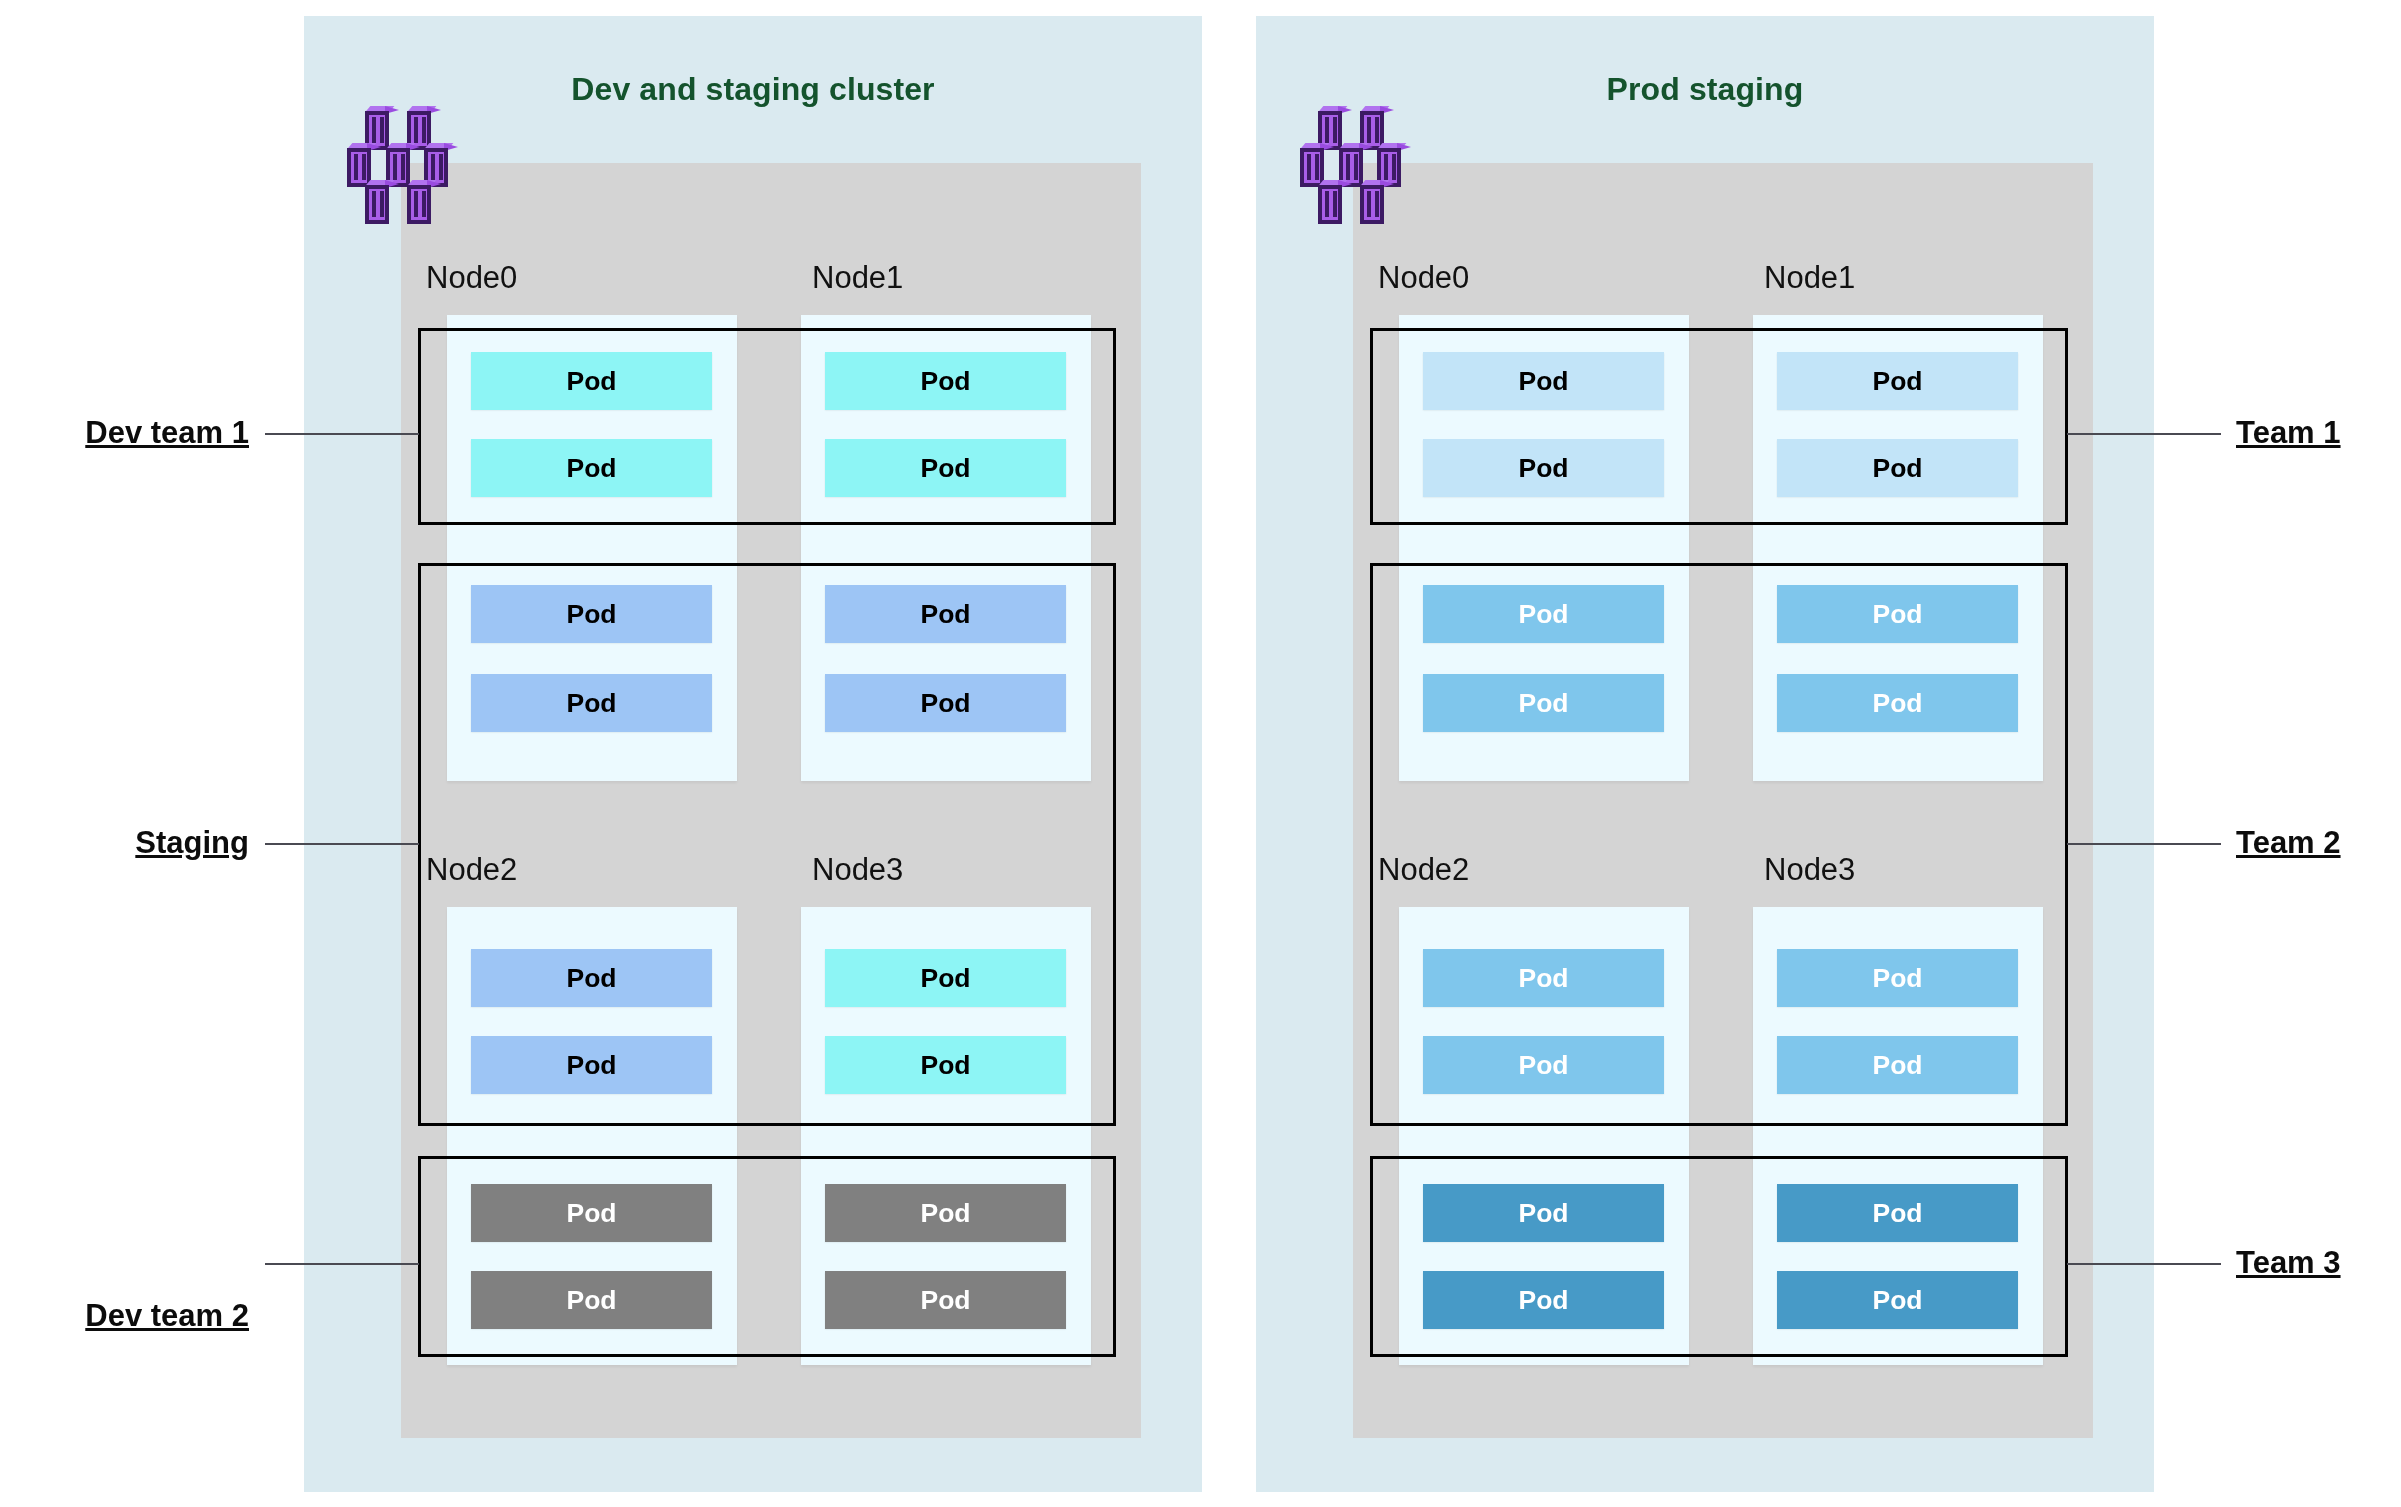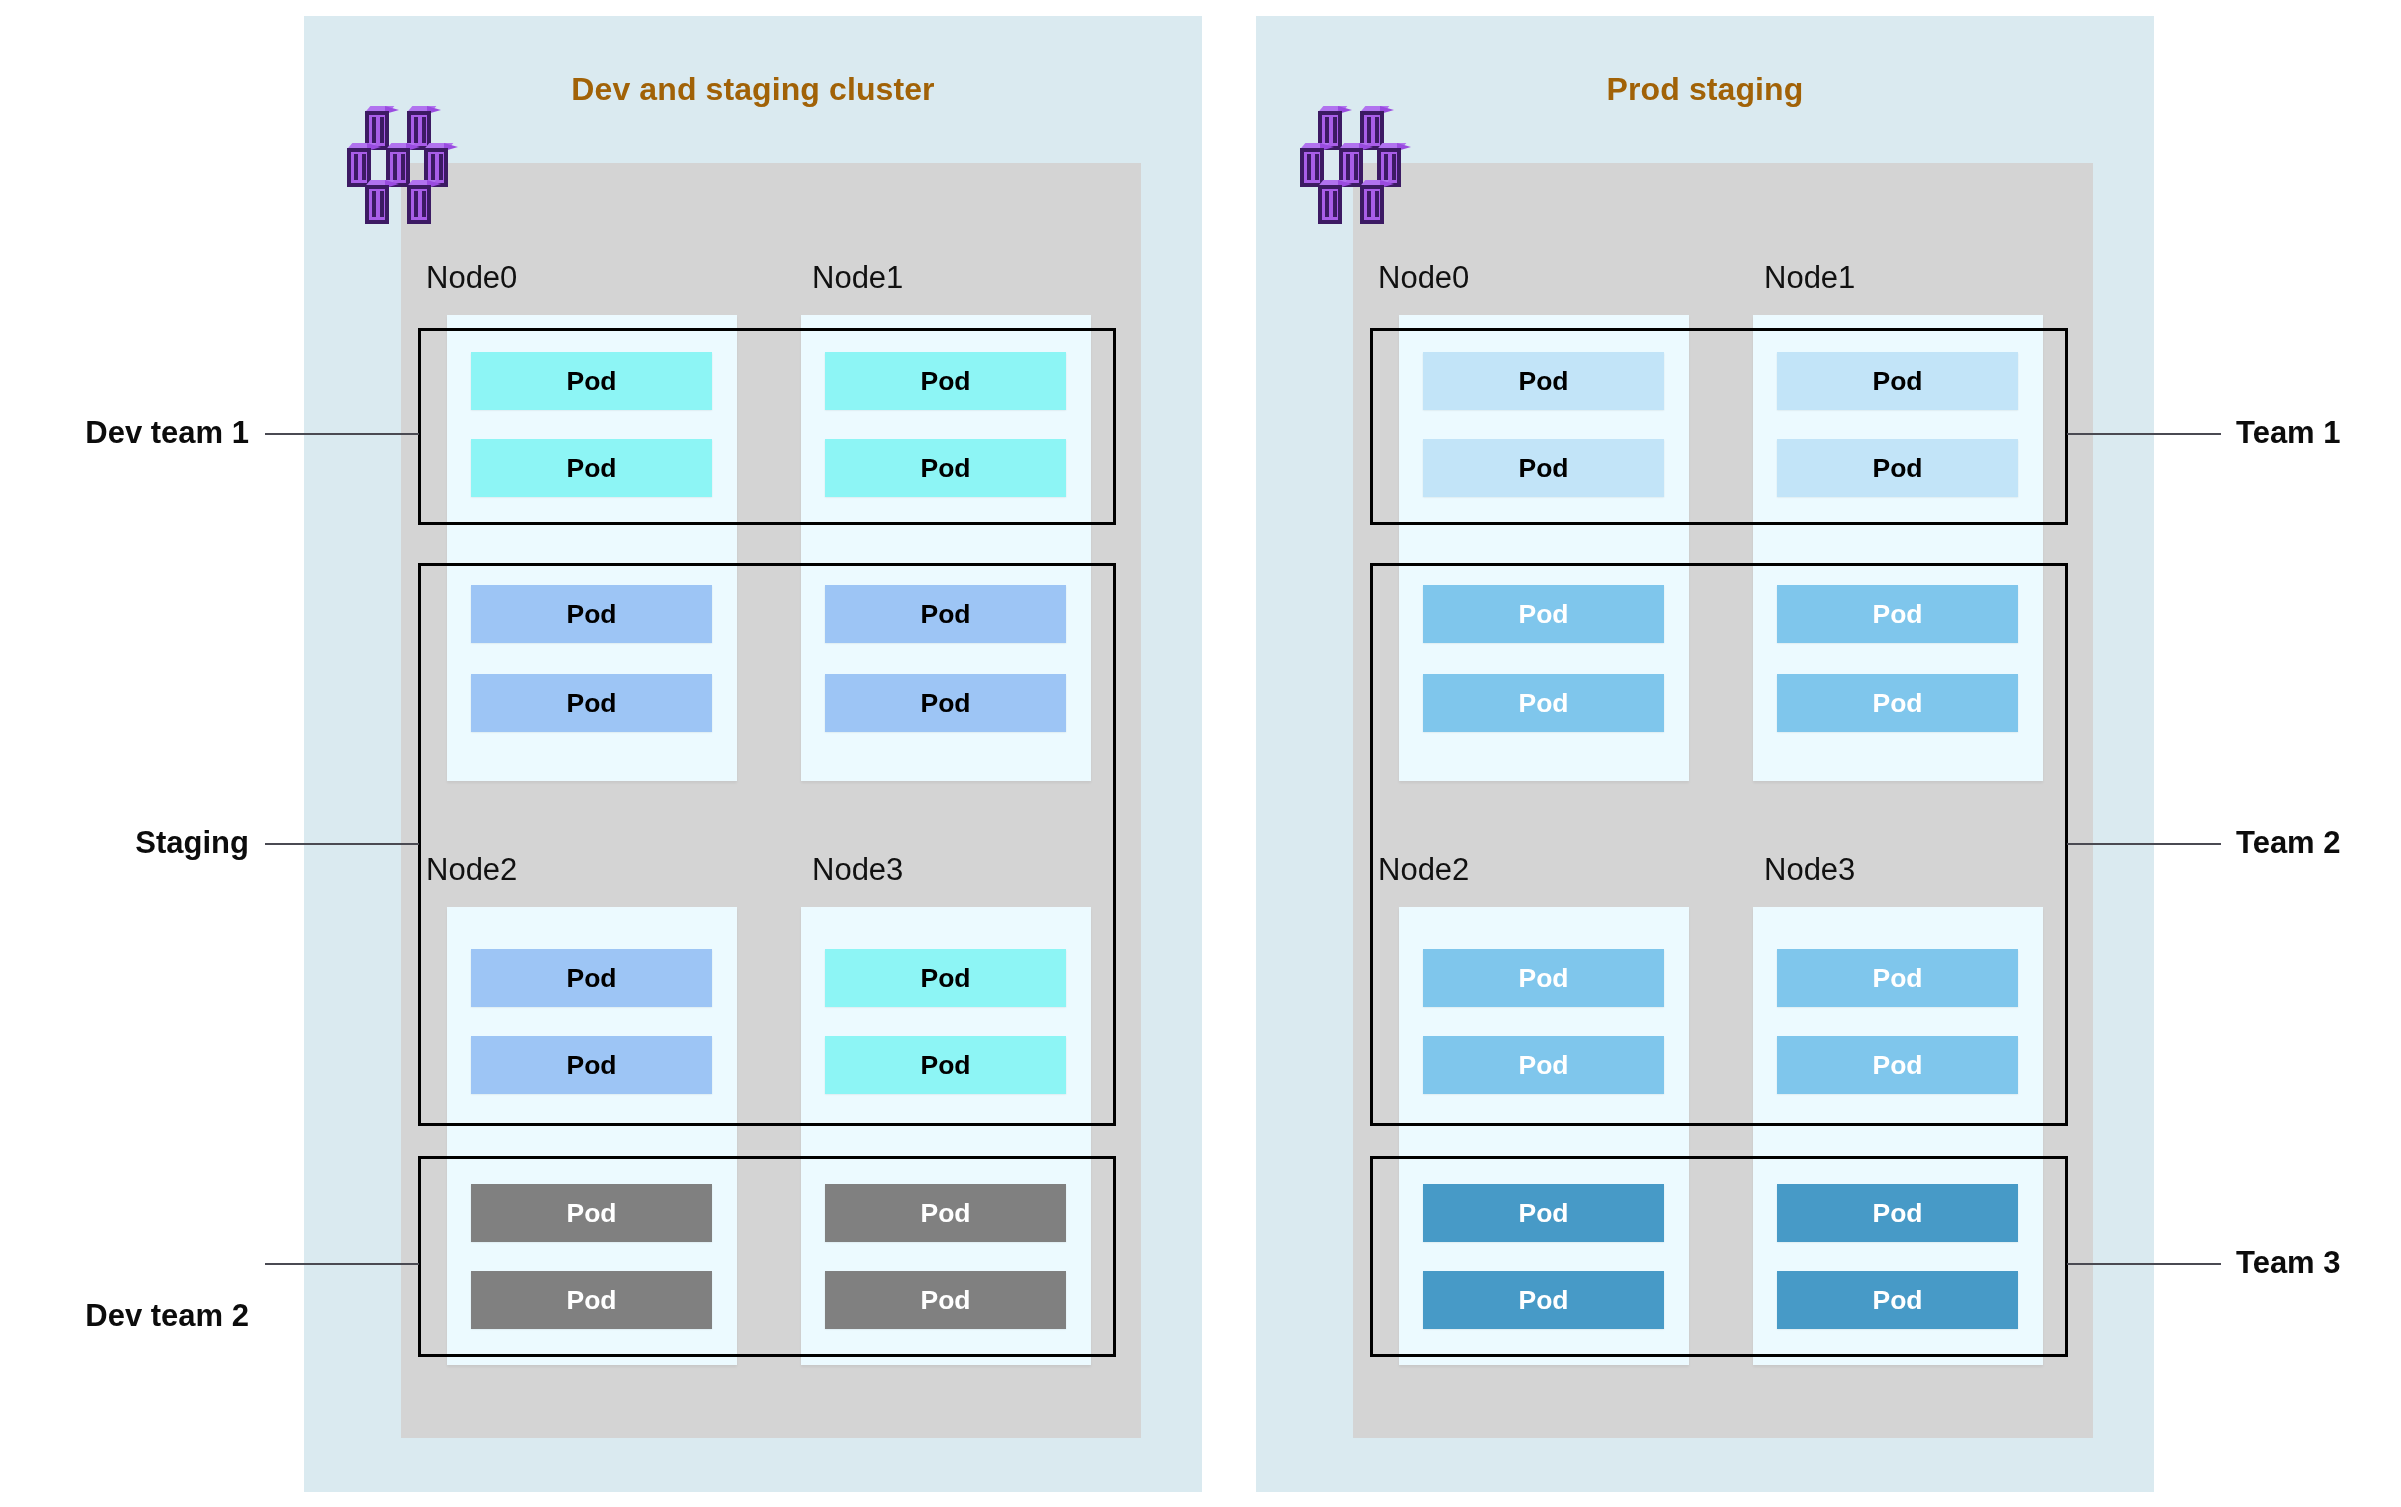--- a/index.html
+++ b/index.html
@@ -3,21 +3,21 @@
 <meta charset="utf-8">
 <style>
   html,body{margin:0;padding:0;background:#ffffff;}
   body{width:2401px;height:1508px;position:relative;overflow:hidden;
        font-family:"Liberation Sans","DejaVu Sans",sans-serif;}
 
   
   .cluster-panel{position:absolute;background:#daeaf0;}
 
   .cluster-title{position:absolute;top:55px;left:0;width:100%;text-align:center;
-      font-size:32px;font-weight:bold;color:#a16207;letter-spacing:0.1px;}
+      font-size:32px;font-weight:bold;color:#14532d;letter-spacing:0.1px;}
 
   
   .node-area{position:absolute;background:#d4d4d4;}
 
   
   .node-col{position:absolute;background:#ecfaff;box-shadow:0 1.6px 2.4px rgba(0,0,0,.06);}
   .node-label{position:absolute;text-align:left;font-size:31px;color:#111;
       font-weight:normal;white-space:nowrap;}
 
   
@@ -25,21 +25,21 @@
       font-size:26.5px;font-weight:bold;box-sizing:border-box;
       box-shadow:0 0.8px 1.6px rgba(0,0,0,.10);}
 
   
   .group-box{position:absolute;border:3.2px solid #000;box-sizing:border-box;
       background:transparent;pointer-events:none;}
 
   
   .leader{position:absolute;height:0;border-top:2.4px solid #4a4a52;}
   .side-label{position:absolute;font-size:31px;font-weight:bold;color:#0c0c0c;
-      white-space:nowrap;}
+      white-space:nowrap;text-decoration:underline;}
   .side-label.right{text-align:left;}
   .side-label.left{text-align:right;}
 
   
   .cluster-icon{position:absolute;width:129px;height:121px;}
   .cube{position:absolute;width:35px;height:45px;}
   .cube .face{position:absolute;left:0;top:4.8px;width:24px;height:39px;
       background:#a95ee8;border:4px solid #3c1a63;box-sizing:border-box;}
   .cube .bar{position:absolute;top:11.3px;width:4px;height:26px;background:#3c1a63;}
   .cube .b1{left:7.2px;} .cube .b2{left:15.3px;}

